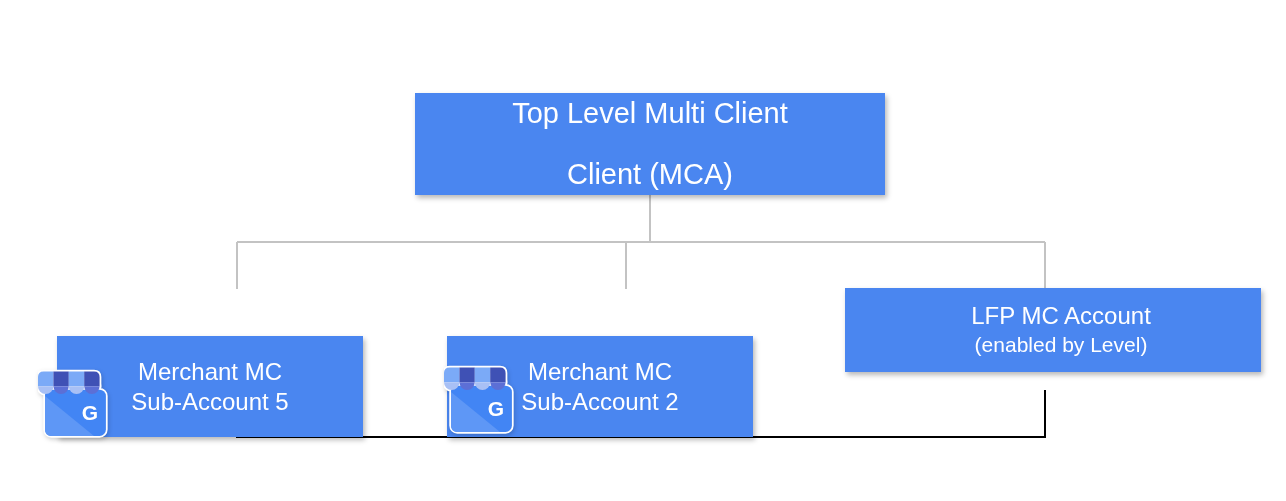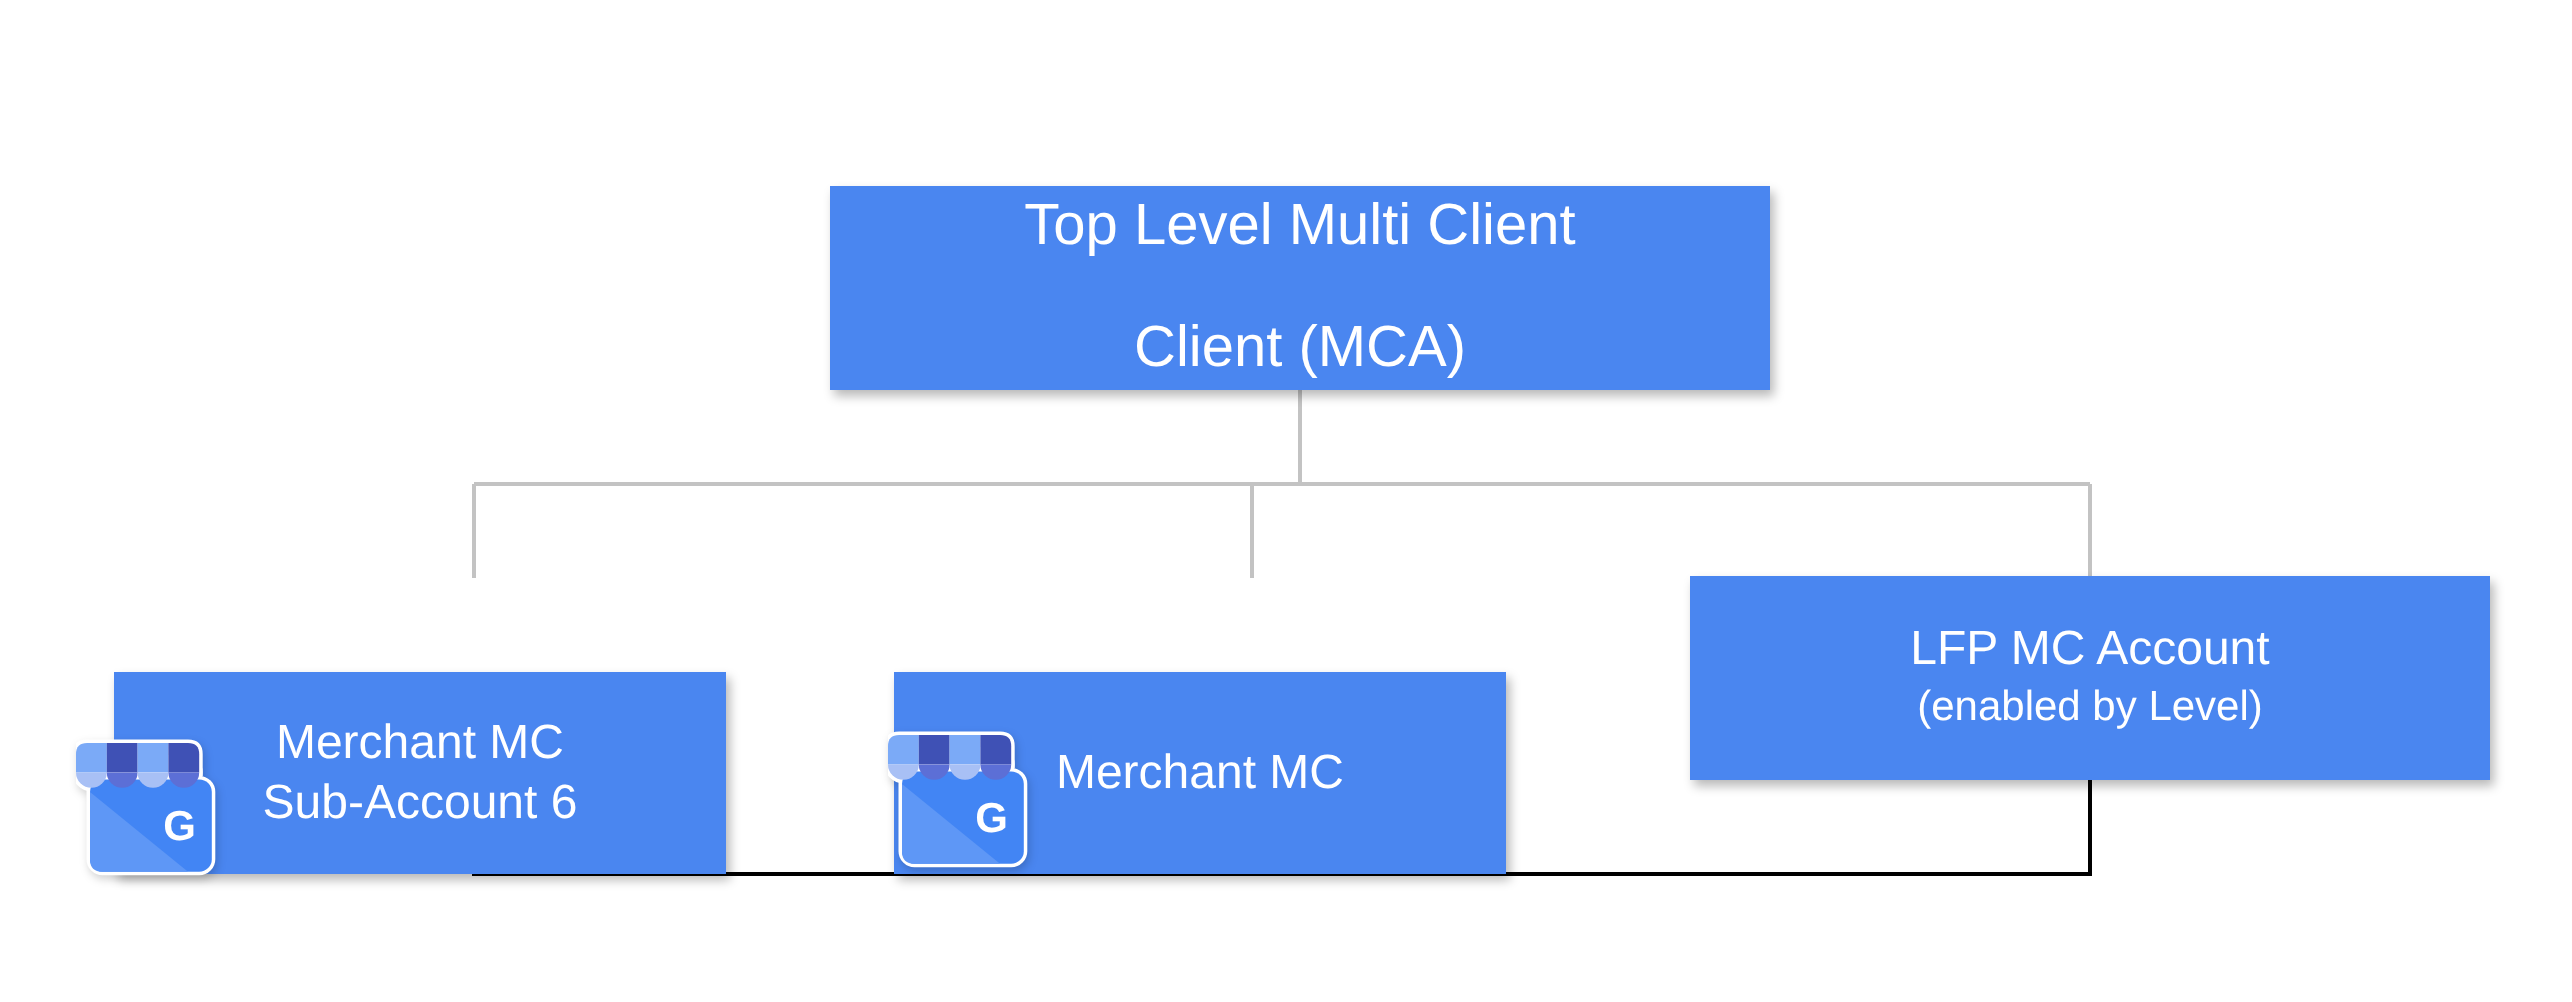--- a/index.html
+++ b/index.html
@@ -31,22 +31,22 @@
   .node-mca {
     left: 415px; top: 93px; width: 470px; height: 102px;
     font-size: 29px; line-height: 41px; gap: 20px;
   }
   .node-sub { top: 288px; width: 306px; height: 101px;
     font-size: 24px; line-height: 30px; margin-top: 48px;
   }
   .node-sub1 { left: 57px; }
   .node-sub2 { left: 447px; }
   .node-lfp {
-    left: 845px; top: 288px; width: 400px; height: 102px;
-    font-size: 24px; line-height: 30px;
+    left: 845px; top: 288px; width: 400px; height: 84px;
+    font-size: 24px; line-height: 30px; padding-left: 16px;
   }
   .node-lfp .line2 { font-size: 21px; line-height: 28px; }
   .gmb-icon {
     position: absolute;
     width: 70px; height: 70px;
     filter: drop-shadow(1px 2px 2px rgba(0,0,0,0.18));
   }
   .gmb-icon-1 { left: 38px; top: 368px; }
   .gmb-icon-2 { left: 444px; top: 364px; }
   .g-letter {
@@ -74,25 +74,26 @@
     <polygon class="arrowhead" points="626,389 619,404 633,404"></polygon>
   </svg>
 
   <div class="node node-mca">
     <span class="line1">Top Level Multi Client</span>
     <span class="line2">Client (MCA)</span>
   </div>
 
   <div class="node node-sub node-sub1">
     <span class="line1">Merchant MC</span>
-    <span class="line2">Sub-Account 6</span>
+    <span class="line2">Sub-Account 5</span>
   </div>
 
   <div class="node node-sub node-sub2">
     <span class="line1">Merchant MC</span>
+    <span class="line2">Sub-Account 2</span>
   </div>
 
   <div class="node node-lfp">
     <span class="line1">LFP MC Account</span>
     <span class="line2">(enabled by Level)</span>
   </div>
 
   <svg class="gmb-icon gmb-icon-1" viewBox="0 0 100 100" xmlns="http://www.w3.org/2000/svg">
 
     <g fill="#ffffff" stroke="#ffffff" stroke-width="5">

